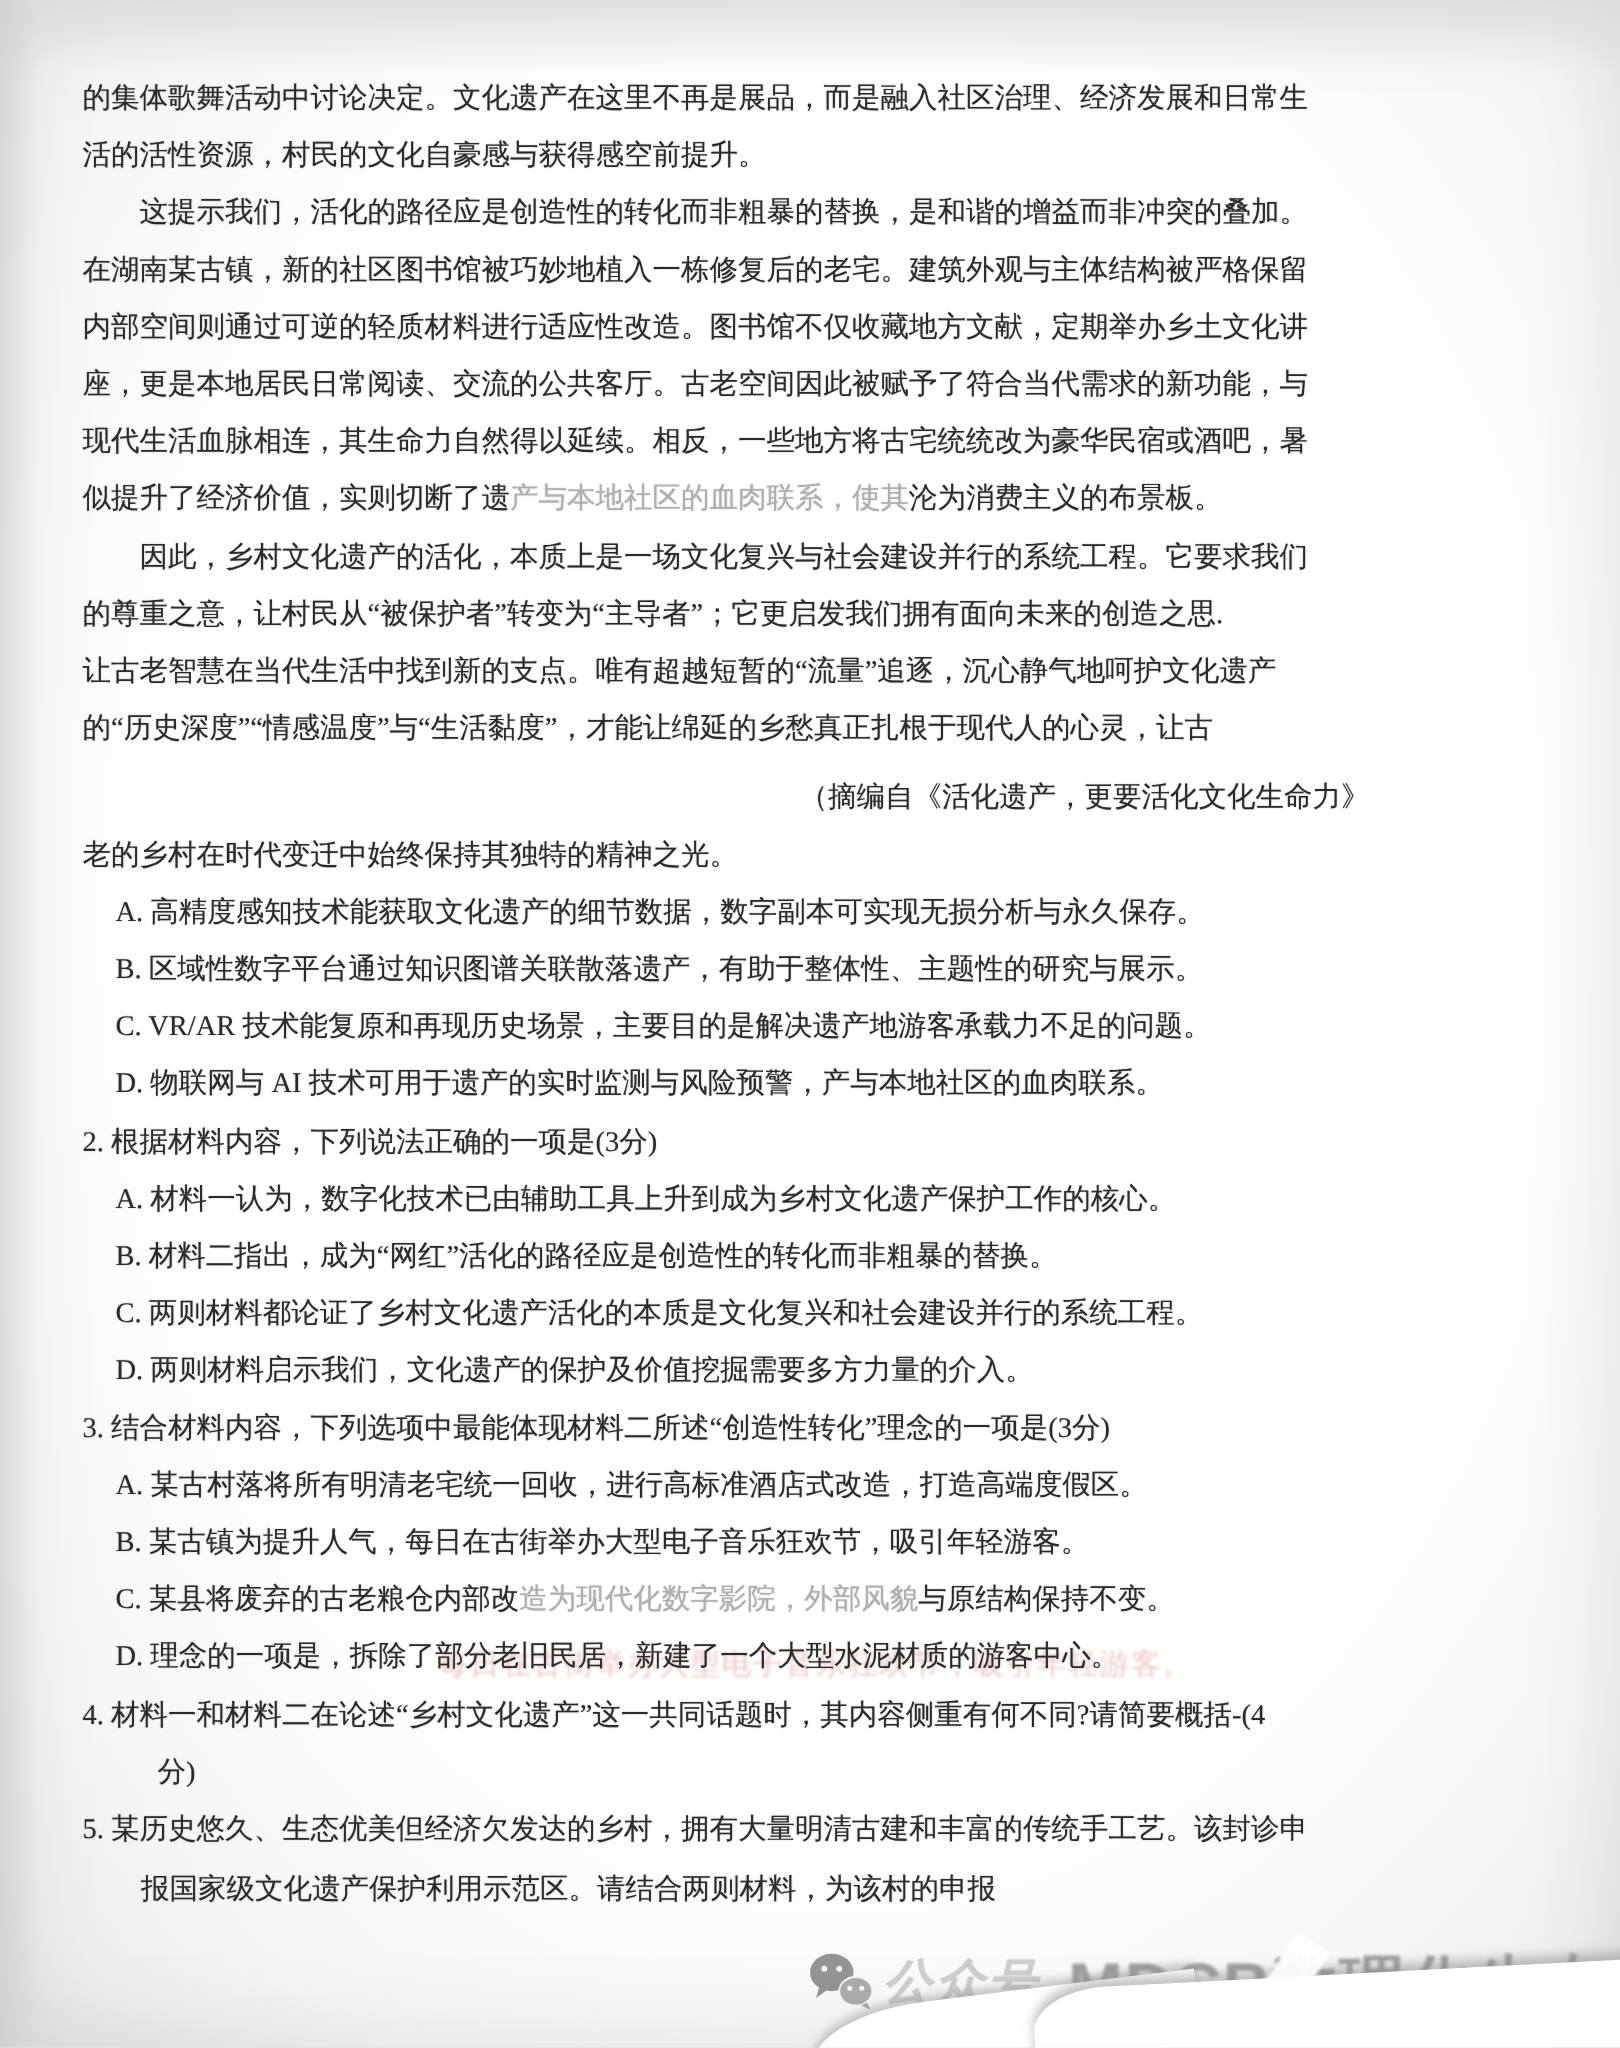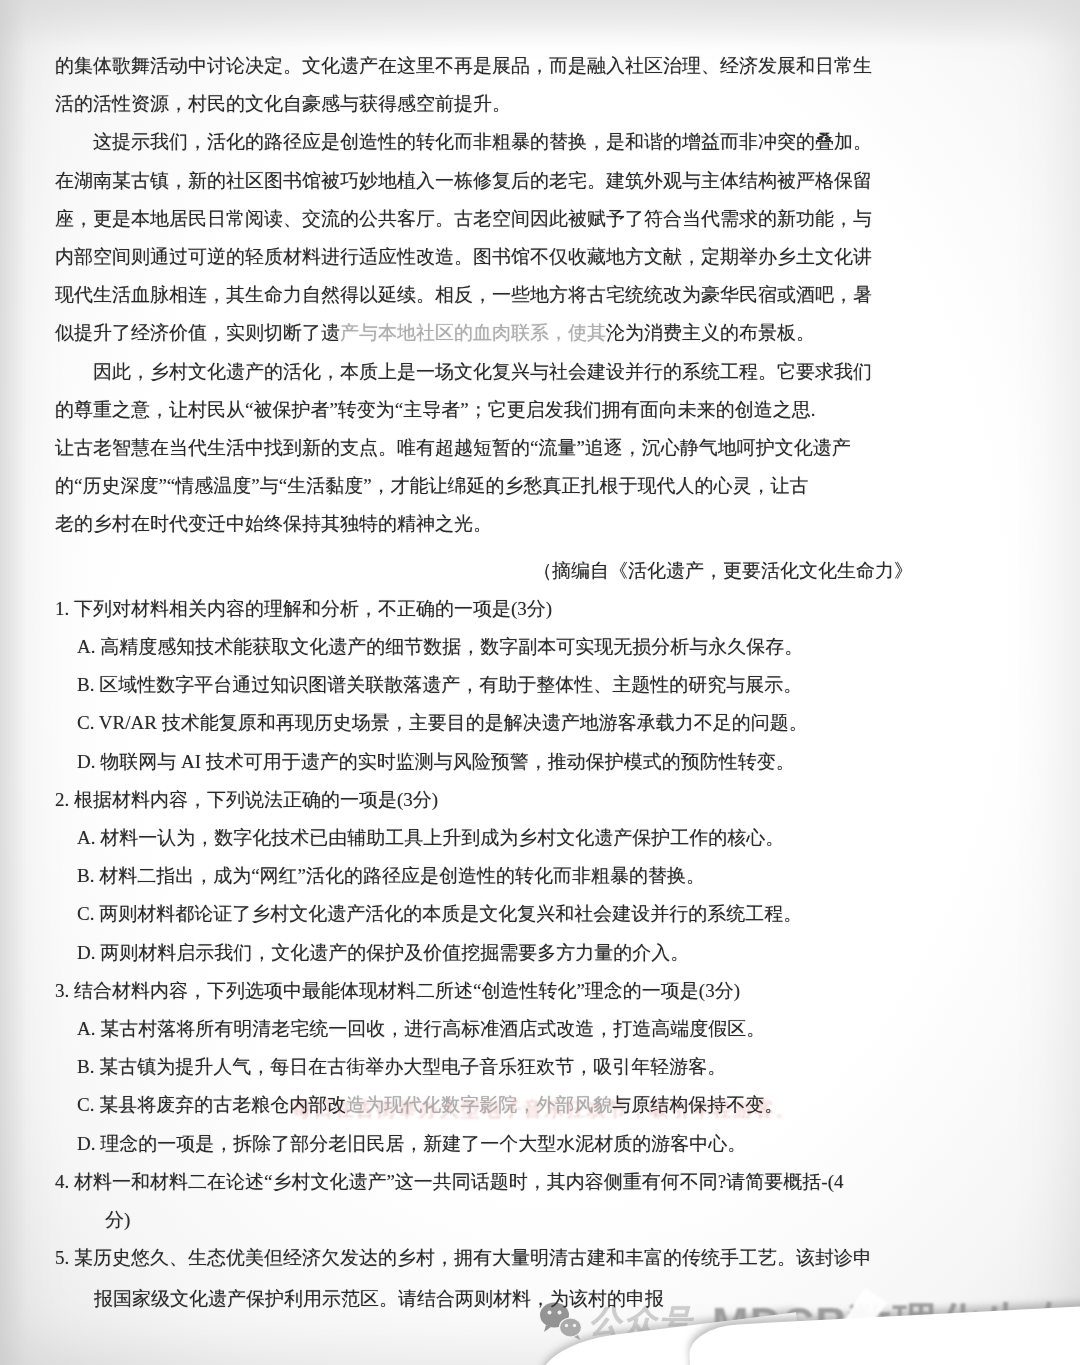--- a/index.html
+++ b/index.html
@@ -104,35 +104,34 @@
 
   <div class="swoosh-left"></div>
   <div class="swoosh-main"></div>
   <div class="swoosh-slash"></div>
 
   <div class="text-column" id="lines">
       <div class="line body">的集体歌舞活动中讨论决定。文化遗产在这里不再是展品，而是融入社区治理、经济发展和日常生</div>
       <div class="line body">活的活性资源，村民的文化自豪感与获得感空前提升。</div>
       <div class="line indent">这提示我们，活化的路径应是创造性的转化而非粗暴的替换，是和谐的增益而非冲突的叠加。</div>
       <div class="line body">在湖南某古镇，新的社区图书馆被巧妙地植入一栋修复后的老宅。建筑外观与主体结构被严格保留</div>
+      <div class="line body">内部空间则通过可逆的轻质材料进行适应性改造。图书馆不仅收藏地方文献，定期举办乡土文化讲</div>
       <div class="line body">座，更是本地居民日常阅读、交流的公共客厅。古老空间因此被赋予了符合当代需求的新功能，与</div>
-      <div class="line body">内部空间则通过可逆的轻质材料进行适应性改造。图书馆不仅收藏地方文献，定期举办乡土文化讲</div>
       <div class="line body">现代生活血脉相连，其生命力自然得以延续。相反，一些地方将古宅统统改为豪华民宿或酒吧，暑</div>
       <div class="line body"><span>似提升了经济价值，实则切断了遗</span><span class="faded">产与本地社区的血肉联系，使其</span><span>沦为消费主义的布景板。</span></div>
       <div class="line indent">因此，乡村文化遗产的活化，本质上是一场文化复兴与社会建设并行的系统工程。它要求我们</div>
       <div class="line body">的尊重之意，让村民从“被保护者”转变为“主导者”；它更启发我们拥有面向未来的创造之思.</div>
       <div class="line body">让古老智慧在当代生活中找到新的支点。唯有超越短暂的“流量”追逐，沉心静气地呵护文化遗产</div>
       <div class="line body">的“历史深度”“情感温度”与“生活黏度”，才能让绵延的乡愁真正扎根于现代人的心灵，让古</div>
+      <div class="line attribution">（摘编自《活化遗产，更要活化文化生命力》</div>
       <div class="line body">老的乡村在时代变迁中始终保持其独特的精神之光。</div>
-      <div class="line attribution">（摘编自《活化遗产，更要活化文化生命力》</div>
-      <div class="line question">1. 下列对材料相关内容的理解和分析，不正确的一项是(3分)</div>
       <div class="line option">A. 高精度感知技术能获取文化遗产的细节数据，数字副本可实现无损分析与永久保存。</div>
       <div class="line option">B. 区域性数字平台通过知识图谱关联散落遗产，有助于整体性、主题性的研究与展示。</div>
       <div class="line option">C. VR/AR 技术能复原和再现历史场景，主要目的是解决遗产地游客承载力不足的问题。</div>
-      <div class="line option">D. 物联网与 AI 技术可用于遗产的实时监测与风险预警，推动保护模式的预防性转变。</div>
+      <div class="line option">D. 物联网与 AI 技术可用于遗产的实时监测与风险预警，产与本地社区的血肉联系。</div>
       <div class="line question">2. 根据材料内容，下列说法正确的一项是(3分)</div>
       <div class="line option">A. 材料一认为，数字化技术已由辅助工具上升到成为乡村文化遗产保护工作的核心。</div>
       <div class="line option">B. 材料二指出，成为“网红”活化的路径应是创造性的转化而非粗暴的替换。</div>
       <div class="line option">C. 两则材料都论证了乡村文化遗产活化的本质是文化复兴和社会建设并行的系统工程。</div>
       <div class="line option">D. 两则材料启示我们，文化遗产的保护及价值挖掘需要多方力量的介入。</div>
       <div class="line question">3. 结合材料内容，下列选项中最能体现材料二所述“创造性转化”理念的一项是(3分)</div>
       <div class="line option">A. 某古村落将所有明清老宅统一回收，进行高标准酒店式改造，打造高端度假区。</div>
       <div class="line option">B. 某古镇为提升人气，每日在古街举办大型电子音乐狂欢节，吸引年轻游客。</div>
       <div class="line option"><span>C. 某县将废弃的古老粮仓内部改</span><span class="faded">造为现代化数字影院，外部风貌</span><span>与原结构保持不变。</span></div>
       <div class="line option">D. 理念的一项是，拆除了部分老旧民居，新建了一个大型水泥材质的游客中心。</div>

